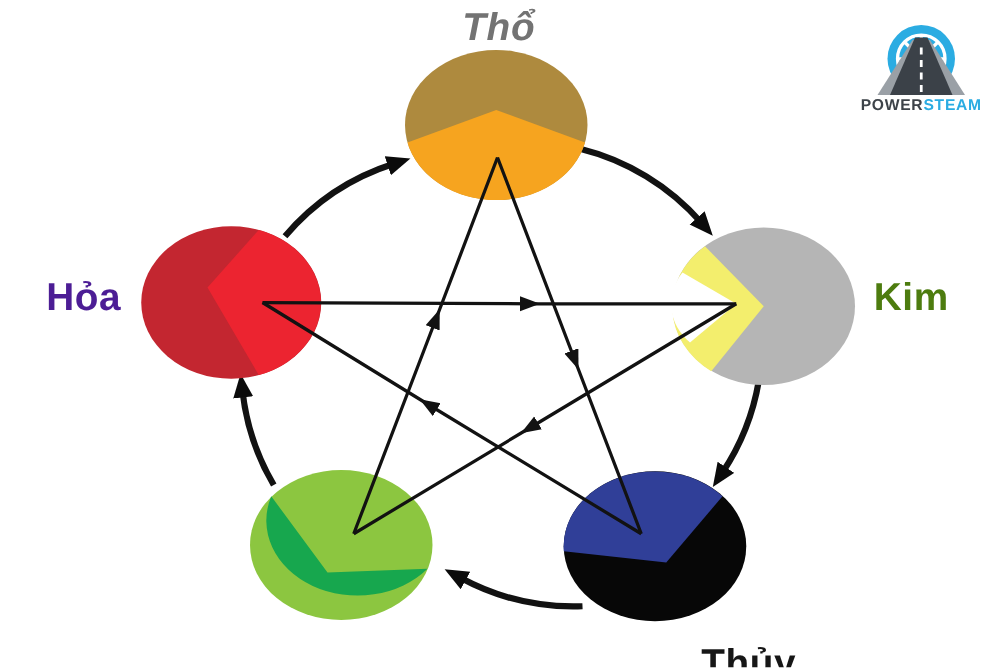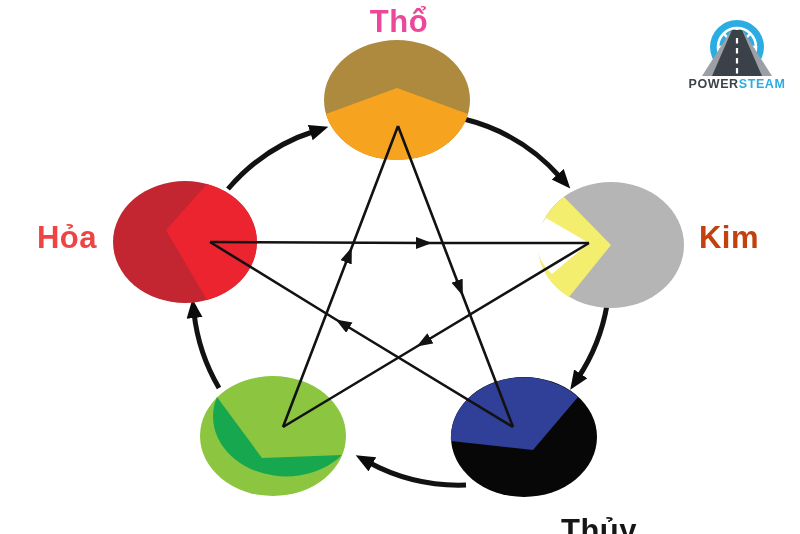--- a/index.html
+++ b/index.html
@@ -96,18 +96,18 @@
         <polygon points="760,76 772,76 744,32 740,32" fill="#9aa0a6"></polygon>
         <polygon points="712,76 762,76 742,30 732,30" fill="#3b4148"></polygon>
         <path d="M737,38 L737,74" stroke="#ffffff" stroke-width="2.2" stroke-dasharray="5.5,4.5"></path>
       </g>
       <text x="737" y="88" text-anchor="middle" class="logo-text">
         <tspan fill="#3d4349">POWER</tspan><tspan fill="#2bace2">STEAM</tspan>
       </text>
     </g>
   </svg>
 
-  <div class="el-label" style="left: 399px; top: 4px; color: #ec4899;">Thổ</div>
-  <div class="el-label" style="left: 729px; top: 220px; color: #c2410c;">Kim</div>
+  <div class="el-label" style="left: 399px; top: 4px; color: #737373; font-style: italic;">Thổ</div>
+  <div class="el-label" style="left: 729px; top: 220px; color: #4d7c0f;">Kim</div>
   <div class="el-label" style="left: 599px; top: 494px; color: rgb(22, 22, 22); margin-top: 19px;">Thủy</div>
-  <div class="el-label" style="left: 67px; top: 220px; color: #ef4444;">Hỏa</div>
+  <div class="el-label" style="left: 67px; top: 220px; color: #4c1d95;">Hỏa</div>
 
 </div>
 
 </body></html>

